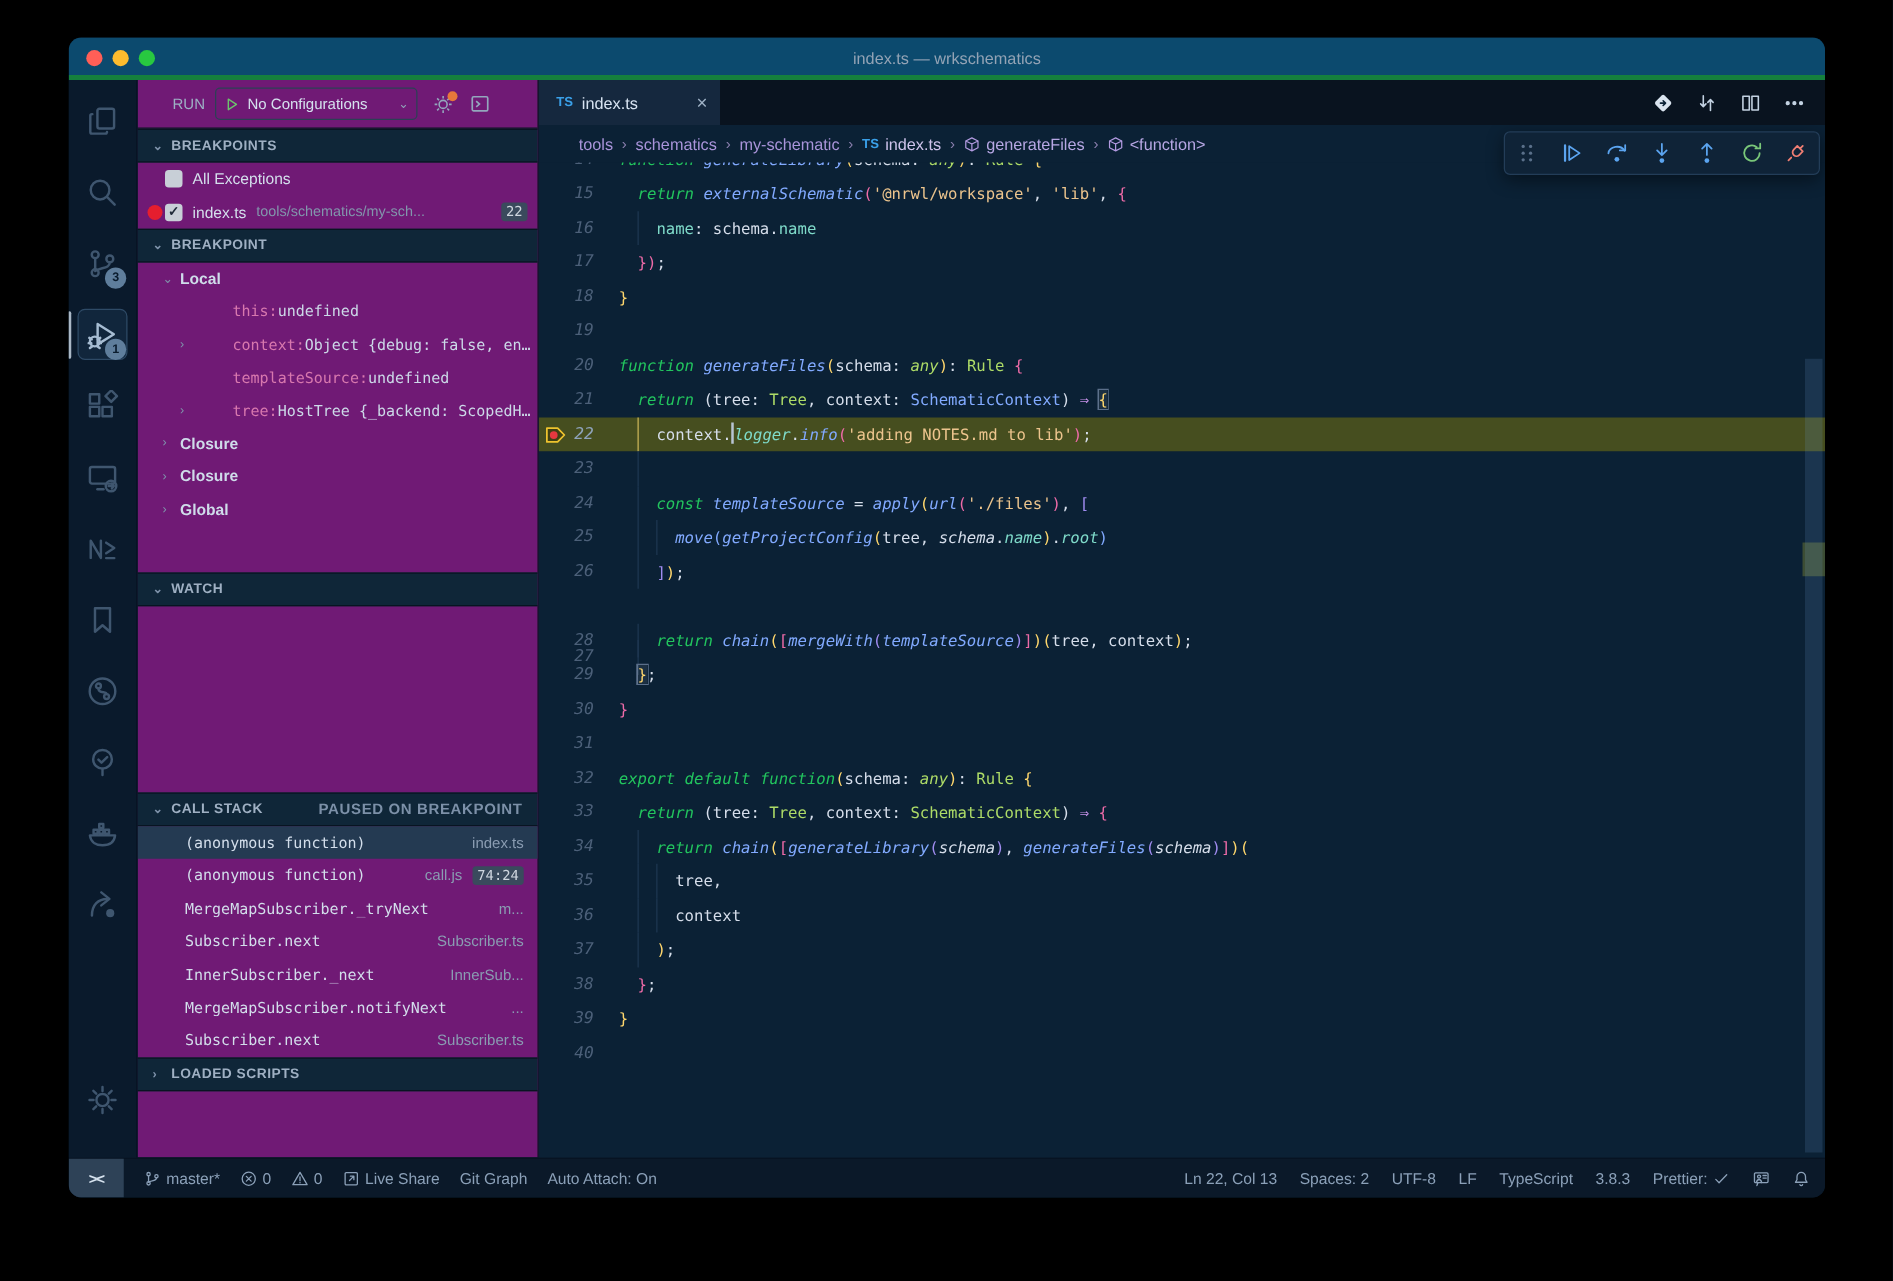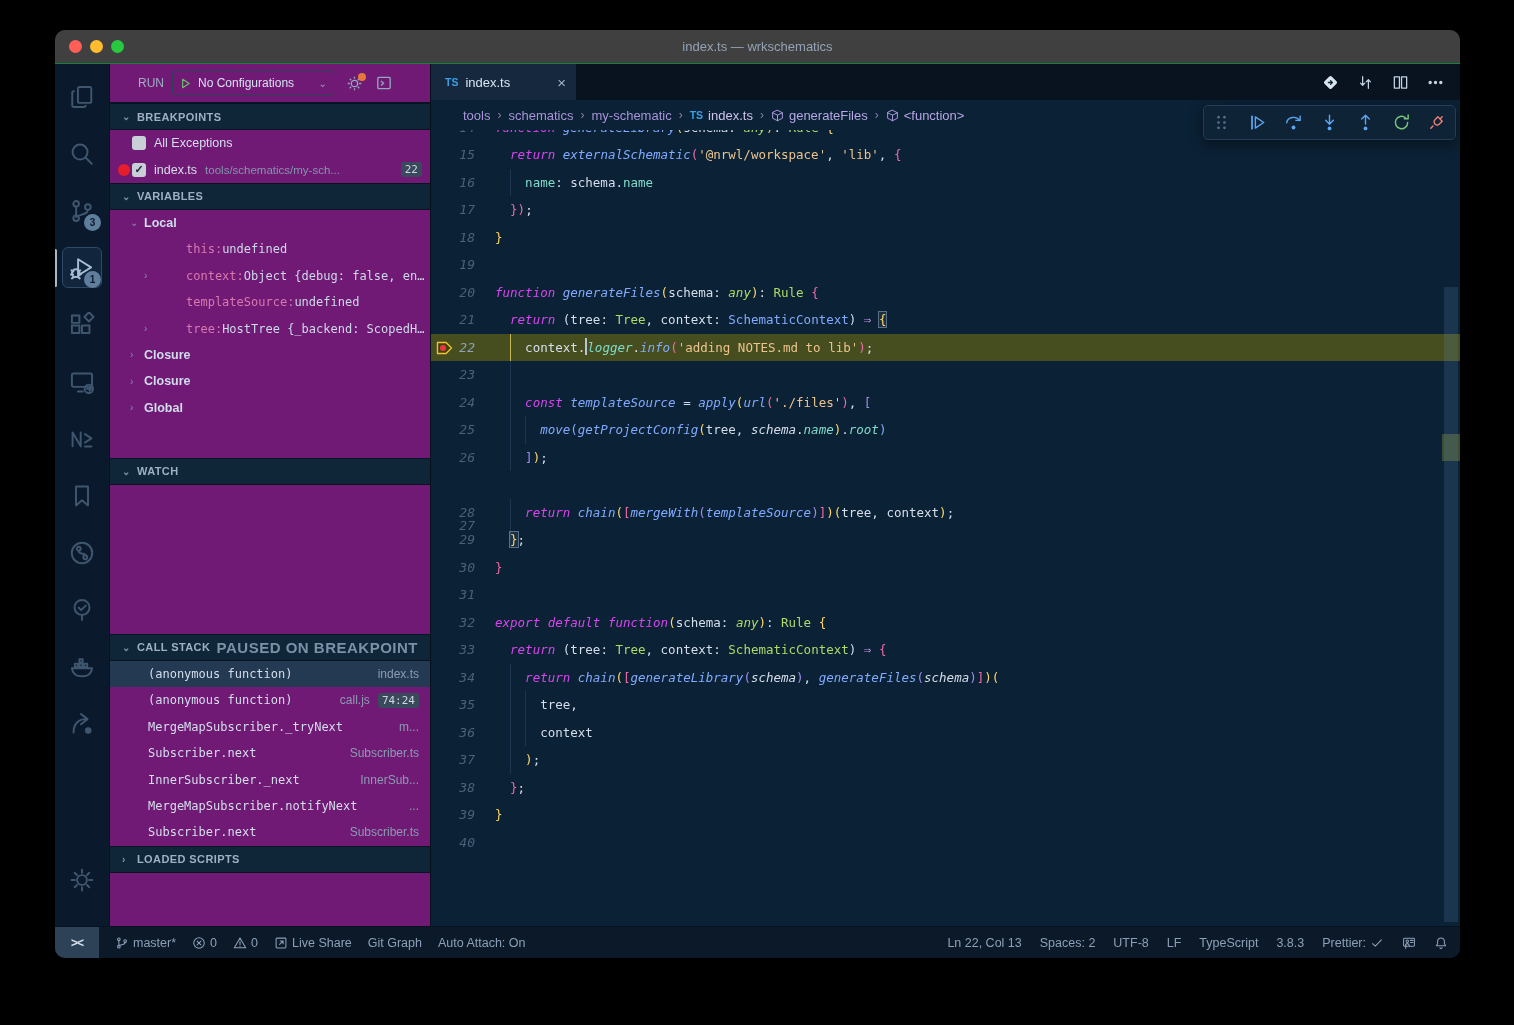--- a/index.html
+++ b/index.html
@@ -3,22 +3,22 @@
 <meta charset="utf-8">
 <style>
   * { margin:0; padding:0; box-sizing:border-box; }
   html,body { width:1514px; height:1025px; background:#000; overflow:hidden;
     font-family:"Liberation Sans", sans-serif; }
   #window { position:absolute; left:55px; top:30px; width:1405px; height:928px;
     background:#0b2135; border-radius:10px; overflow:hidden;
     box-shadow:0 18px 60px rgba(0,0,0,.7); display:flex; flex-direction:column; }
 
   
-  #titlebar { height:34px; background:#404040; position:relative; flex:0 0 34px;
-    border-bottom:1px solid #15803d; }
+  #titlebar { height:34px; background:#0c4a6e; position:relative; flex:0 0 34px;
+    border-bottom:4px solid #15803d; }
   .traffic { position:absolute; top:10px; width:13px; height:13px; border-radius:50%; }
   #titlebar .t-close { left:14px;  background:#ff5f57; }
   #titlebar .t-min   { left:35px;  background:#febc2e; }
   #titlebar .t-max   { left:56px;  background:#28c840; }
   #win-title { position:absolute; left:0; right:0; top:0; line-height:34px; text-align:center;
     font-size:13px; color:#93a3b5; }
 
   
   #main { flex:1; display:flex; min-height:0; }
 
@@ -53,21 +53,21 @@
   #run-config .chev { color:#8fa2b8; font-size:10px; }
   #run-gear { position:relative; margin-left:12px; color:#93a7bd; display:flex; cursor:pointer; }
   #run-gear .dot { position:absolute; right:-3px; top:-2px; width:8px; height:8px; border-radius:50%;
     background:#e8773a; }
   #run-panel { margin-left:12px; color:#93a7bd; display:flex; cursor:pointer; }
 
   .section-header { height:27px; flex:0 0 27px; display:flex; align-items:center; gap:5px;
     padding:0 12px; background:#0f2638; border-top:1px solid #081421; border-bottom:1px solid #081421;
     font-size:11px; font-weight:bold; letter-spacing:.4px; color:#9fb0c3; cursor:pointer; }
   .section-header .hchev { font-size:10px; color:#7f93ab; width:10px; }
-  .section-header .hstatus { margin-left:auto; font-size:15px; color:#7c90a8; letter-spacing:.5px; }
+  .section-header .hstatus { margin-left:auto; font-size:12px; color:#7c90a8; letter-spacing:.5px; }
 
   .bp-row { height:26.4px; display:flex; align-items:center; padding-left:22px; position:relative;
     cursor:pointer; }
   .bp-dot { position:absolute; left:8px; width:12px; height:12px; border-radius:50%; background:#e51e2e; }
   .bp-check { width:14px; height:14px; border-radius:3px; background:#c8cfd7; margin-right:8px;
     display:flex; align-items:center; justify-content:center; font-size:11px; color:#1e2a38;
     font-weight:bold; }
   .bp-label { color:#d4dfec; }
   .bp-path { color:#8296ac; font-size:11.5px; margin-left:8px; white-space:nowrap; overflow:hidden;
     flex:1; }
@@ -118,21 +118,21 @@
     white-space:pre; }
   .line.hl { background:#464e1f; }
   .gutter { flex:0 0 64px; position:relative; height:100%; }
   .lnum { position:absolute; right:20px; top:0; line-height:27.5px; color:#4c6079; font-size:13px;font-style:italic; }
   .hl .lnum { color:#8fa3ba; }
   .bp-arrow { position:absolute; left:5px; top:6px; }
   .guide { position:absolute; top:0; width:1px; height:27.5px; background:#1e3751; }
   .guide.gactive { background:#c9b458; }
   .ltext { line-height:27.5px; }
 
-  .kw{color:#d946ef;font-style:italic} .fn{color:#82aaff;font-style:italic}
+  .kw{color:#22c55e;font-style:italic} .fn{color:#82aaff;font-style:italic}
   .typ{color:#addb67} .typi{color:#addb67;font-style:italic} .typb{color:#82aaff}
   .str{color:#ecc48d} .prop{color:#7fdbca} .propi{color:#7fdbca;font-style:italic}
   .vari{color:#d6deeb;font-style:italic} .txt{color:#d6deeb} .arrow{color:#c792ea}
   .b1{color:#ffd76d} .b2{color:#ee6ba8} .b3{color:#a08cf0} .b4{color:#82aaff}
   .b1m{color:#ffd76d; box-shadow:0 0 0 1px #5b6f8a; background:rgba(255,255,255,.07);}
   .cur{display:inline-block; width:2px; height:17px; background:#b8c4d4; vertical-align:-3px;}
 
   #scrollbar { position:absolute; right:0; top:30px; bottom:0; width:18px; z-index:4; }
   #scroll-thumb { position:absolute; left:2px; right:2px; top:157px; height:635px;
     background:rgba(110,160,215,.16); }
@@ -308,21 +308,21 @@
             <span class="bp-dot"></span>
             <span class="bp-check">✓</span>
             <span class="bp-label">index.ts</span>
             <span class="bp-path">tools/schematics/my-sch...</span>
             <span class="badge">22</span>
           </div>
         </div>
 
       <div class="section-header">
         <span class="hchev">⌄</span>
-        <span>VARIABLES</span>
+        <span>BREAKPOINT</span>
       </div>
       <div id="var-list">
           <div class="var-row" style="padding-left: 20px;">
             <span class="var-chev">⌄</span>
             <span class="var-scope">Local</span>
           </div>
           <div class="var-row" style="padding-left: 34px;">
             <span class="var-chev"></span>
             <span class="var-name">this: </span>
             <span class="var-val">undefined</span>

